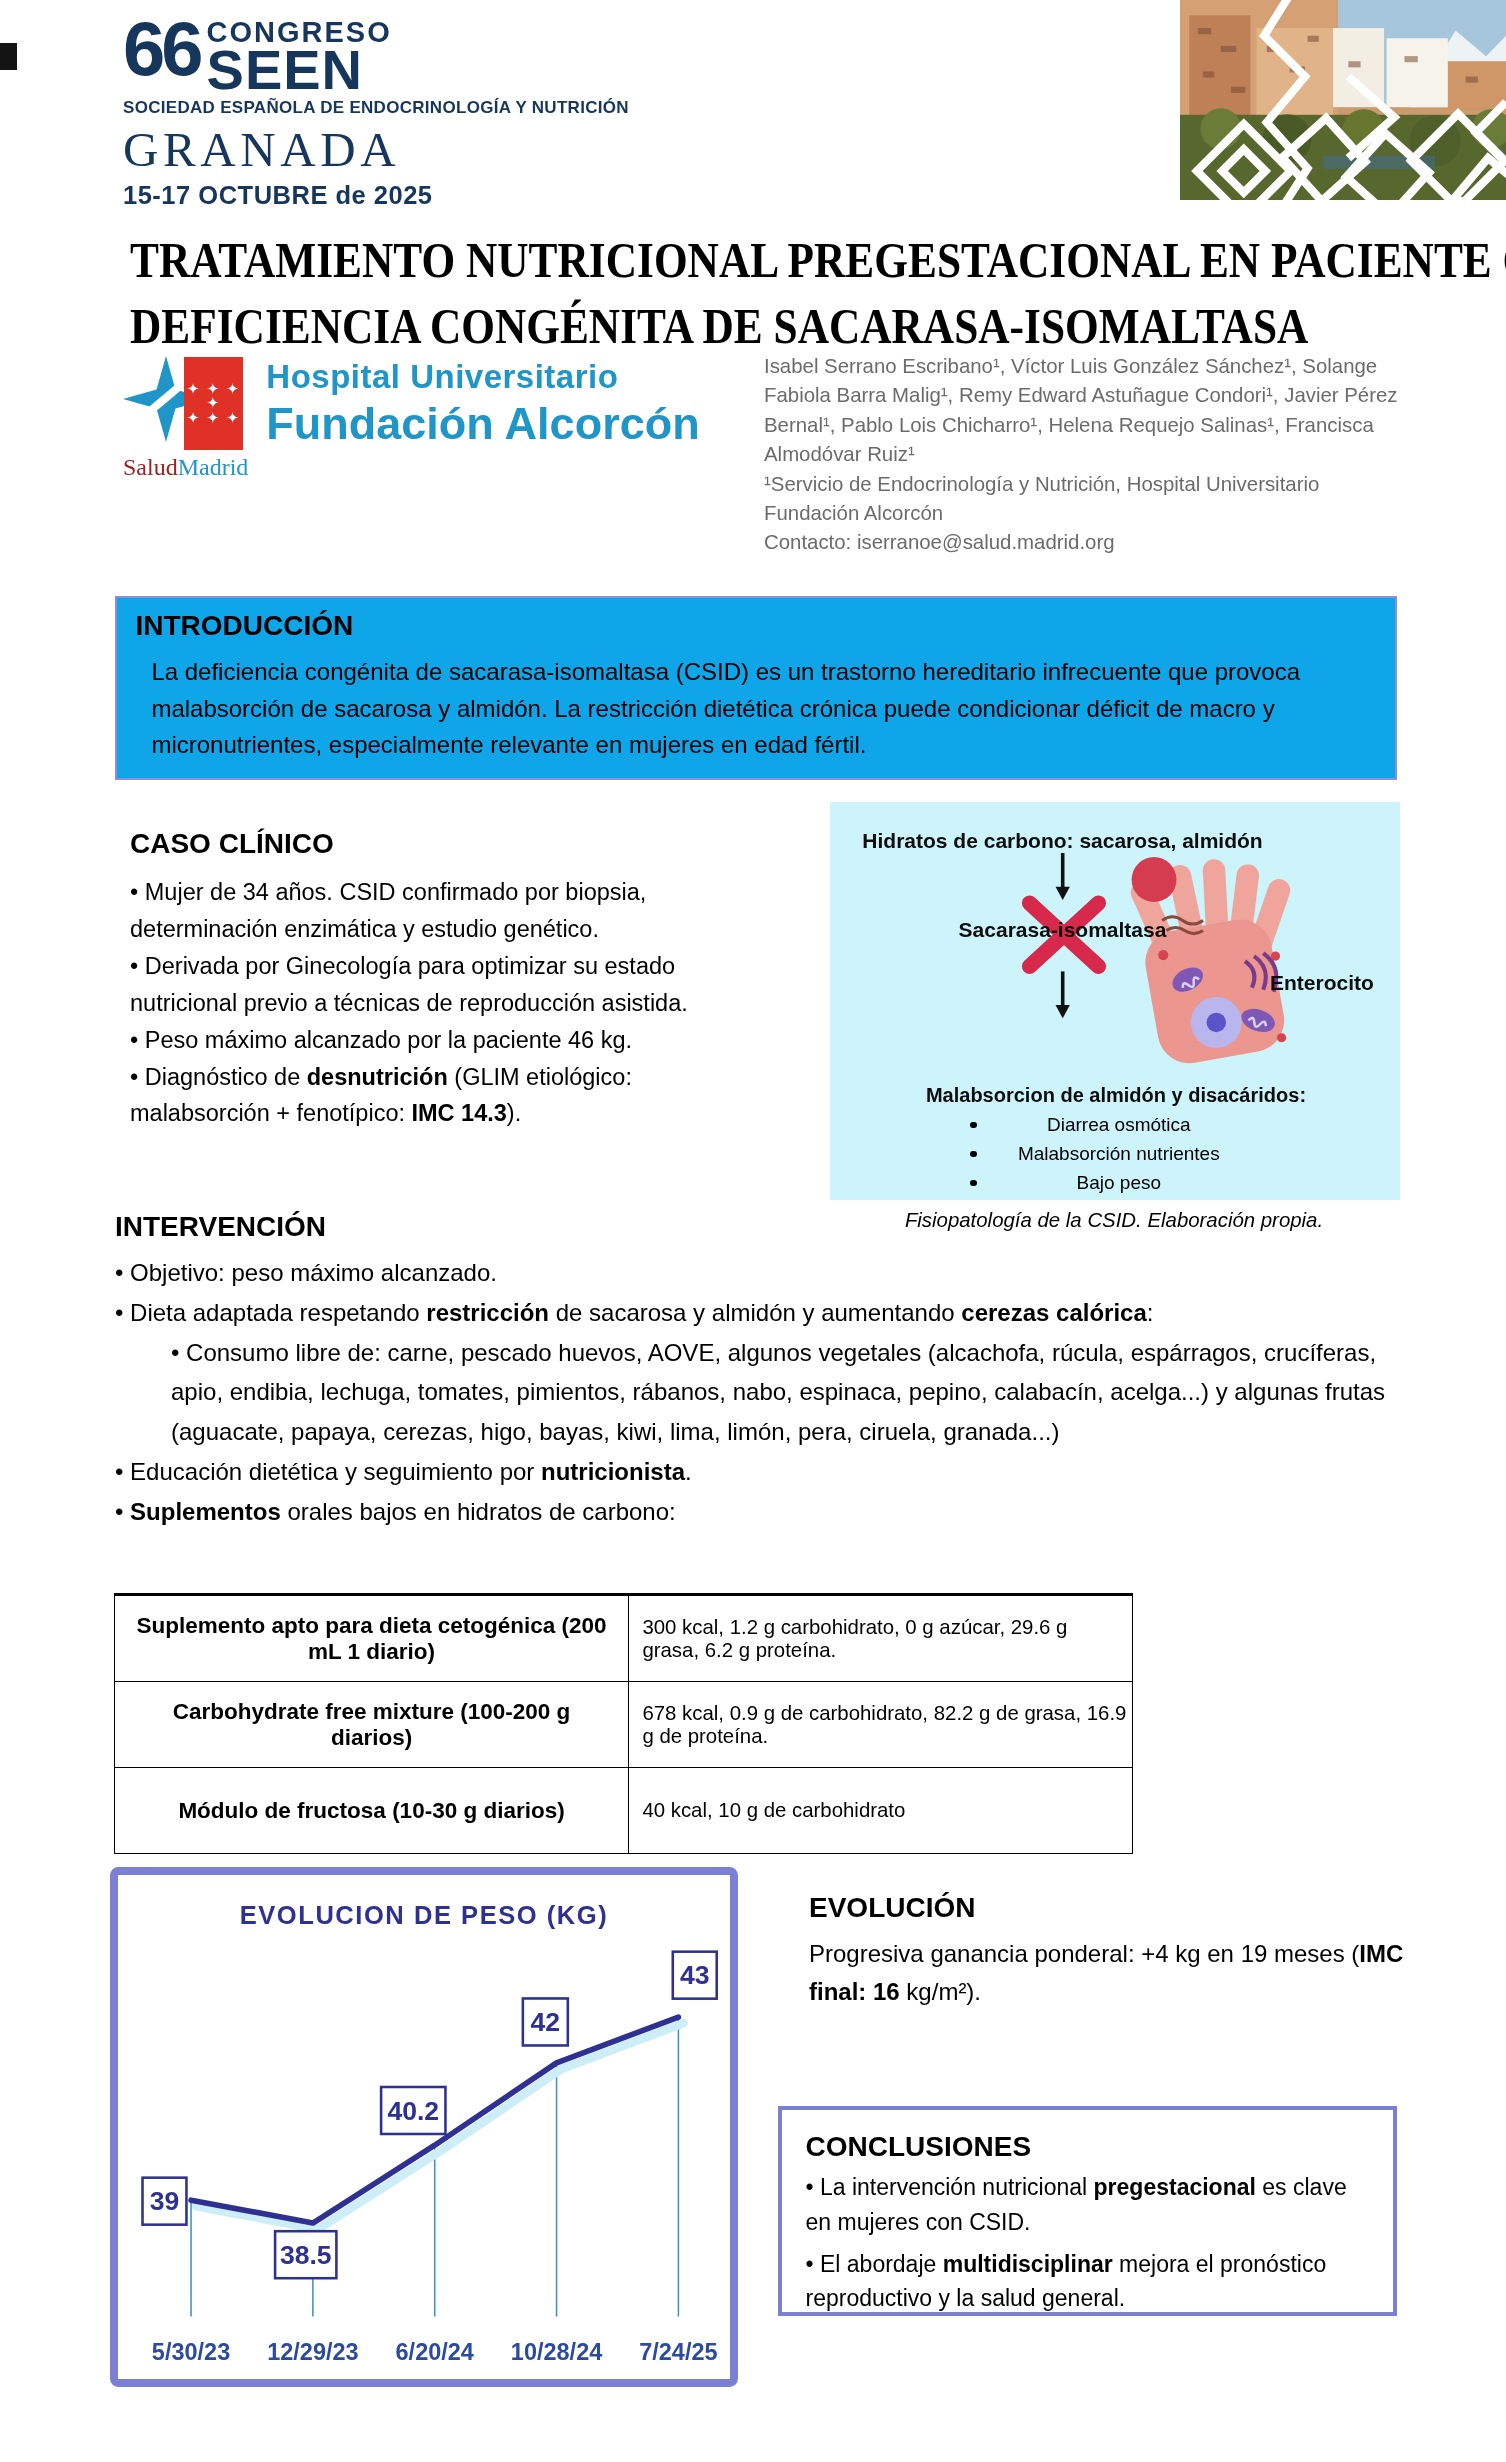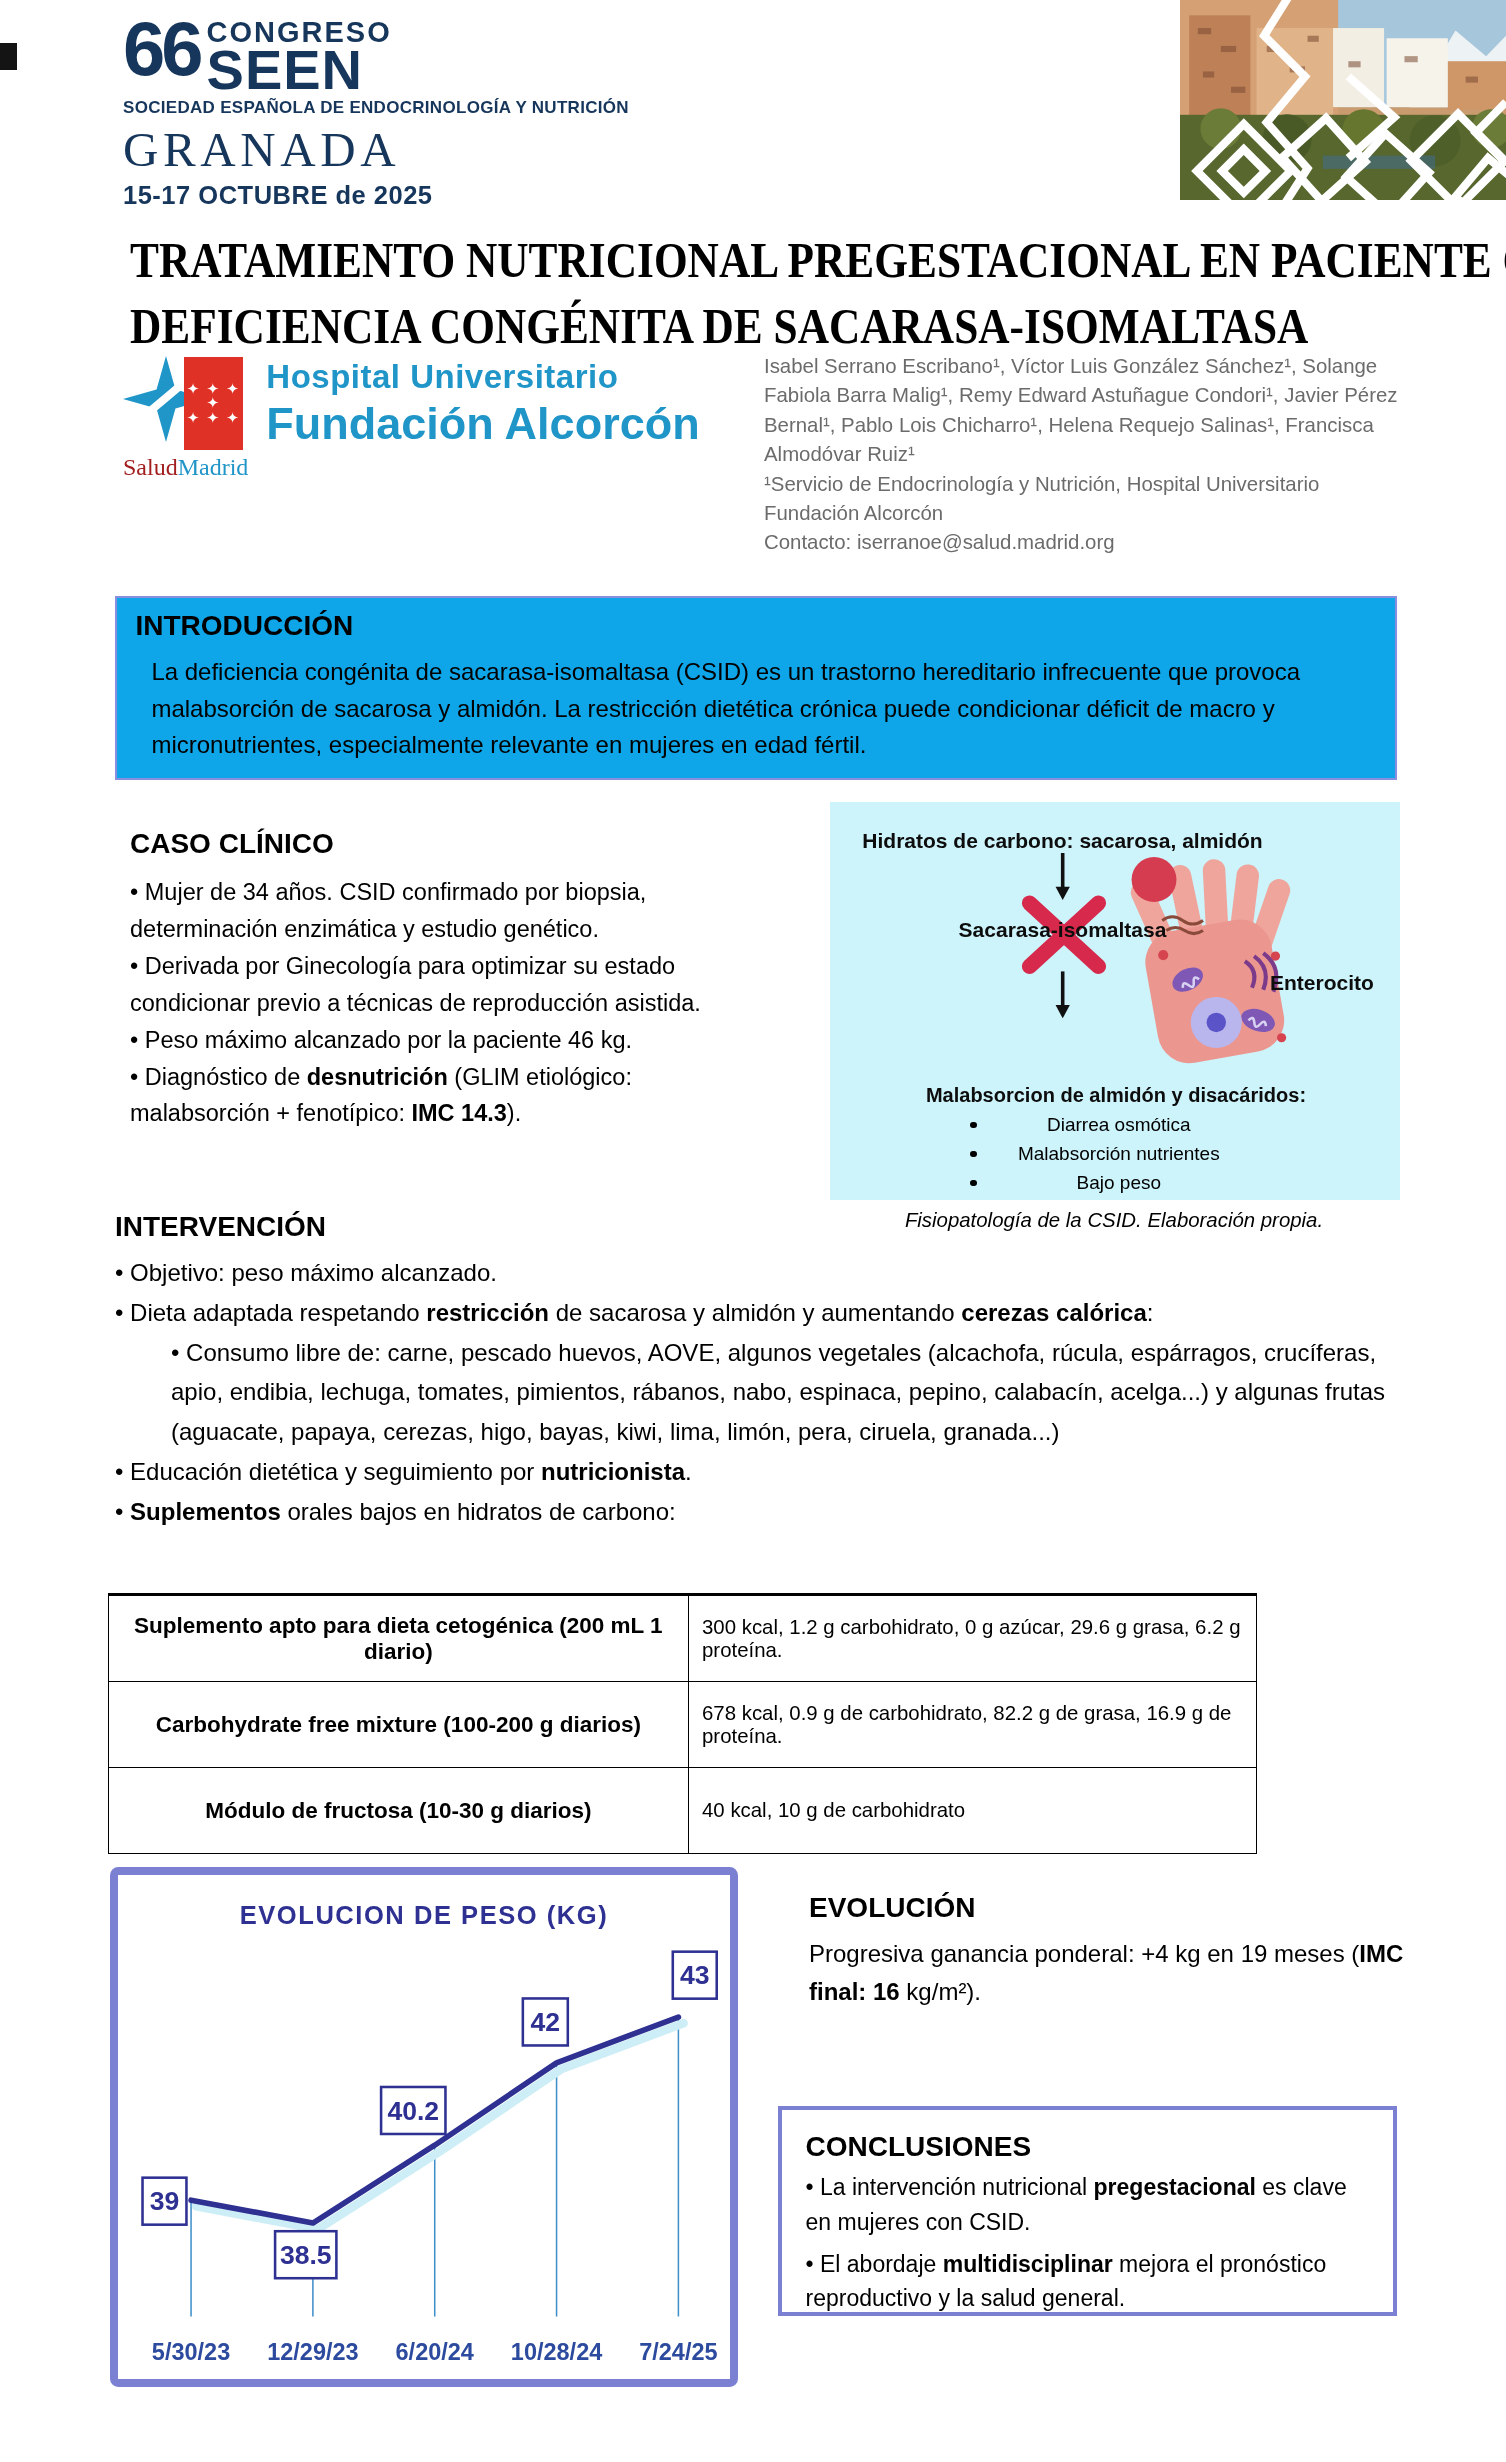--- a/index.html
+++ b/index.html
@@ -75,21 +75,21 @@
   
   #caption{left:828px;top:1209px;width:572px;text-align:center;font-style:italic;font-size:20.4px;}
 
   
   #intervencion{left:115px;top:1212px;width:1300px;}
   #intervencion .section-heading{margin-bottom:10.2px;}
   #intervencion .bullet-line{font-size:24px;line-height:1.66;}
   #intervencion .bullet-line.sub{margin-left:56px;}
 
   
-  #supp-table{left:108px;top:1593px;width:1149px;border-collapse:collapse;border-top:3.6px solid #000;}
+  #supp-table{left:114px;top:1593px;width:1019px;border-collapse:collapse;border-top:3.6px solid #000;}
   #supp-table td{border:1.5px solid #000;height:85px;vertical-align:middle;}
   td.cell-product{width:50.5%;font-weight:700;font-size:22.5px;text-align:center;padding:0 15.3px;}
   td.cell-comp{font-size:20.4px;text-align:left;padding:0 5.1px 0 13.3px;}
 
   
   #chart-box{left:110px;top:1867px;width:628px;height:520px;border:8.2px solid #7b80d2;border-radius:8.2px;box-sizing:border-box;background:#fff;}
   #chart-box svg{display:block;}
 
   
   #evolucion{left:809px;top:1893px;width:598px;}
@@ -195,21 +195,21 @@
 
   <div class="abs" id="intro-box">
     <div class="section-heading">INTRODUCCIÓN</div>
     <div id="intro-text">La deficiencia congénita de sacarasa-isomaltasa (CSID) es un trastorno hereditario infrecuente que provoca malabsorción de sacarosa y almidón. La restricción dietética crónica puede condicionar déficit de macro y micronutrientes, especialmente relevante en mujeres en edad fértil.</div>
   </div>
 
   <div class="abs" id="caso">
     <div class="section-heading">CASO CLÍNICO</div>
     <div id="caso-list">
         <div class="bullet-line"><span>• </span><span>Mujer de 34 años. CSID confirmado por biopsia, determinación enzimática y estudio genético.</span></div>
-        <div class="bullet-line"><span>• </span><span>Derivada por Ginecología para optimizar su estado condicionar previo a técnicas de reproducción asistida.</span></div>
+        <div class="bullet-line"><span>• </span><span>Derivada por Ginecología para optimizar su estado nutricional previo a técnicas de reproducción asistida.</span></div>
         <div class="bullet-line"><span>• </span><span>Peso máximo alcanzado por la paciente 46 kg.</span></div>
         <div class="bullet-line"><span>• </span><span>Diagnóstico de </span><b>desnutrición</b><span> (GLIM etiológico: malabsorción + fenotípico: </span><b>IMC 14.3</b><span>).</span></div>
       </div>
   </div>
 
   <div class="abs" id="diagram">
     <svg id="diagram-svg" width="570" height="398" viewBox="0 0 1115 780">
 
       <line x1="455" y1="100" x2="455" y2="168" stroke="#111" stroke-width="7"></line>
       <polygon points="441,166 469,166 455,192" fill="#111"></polygon>

